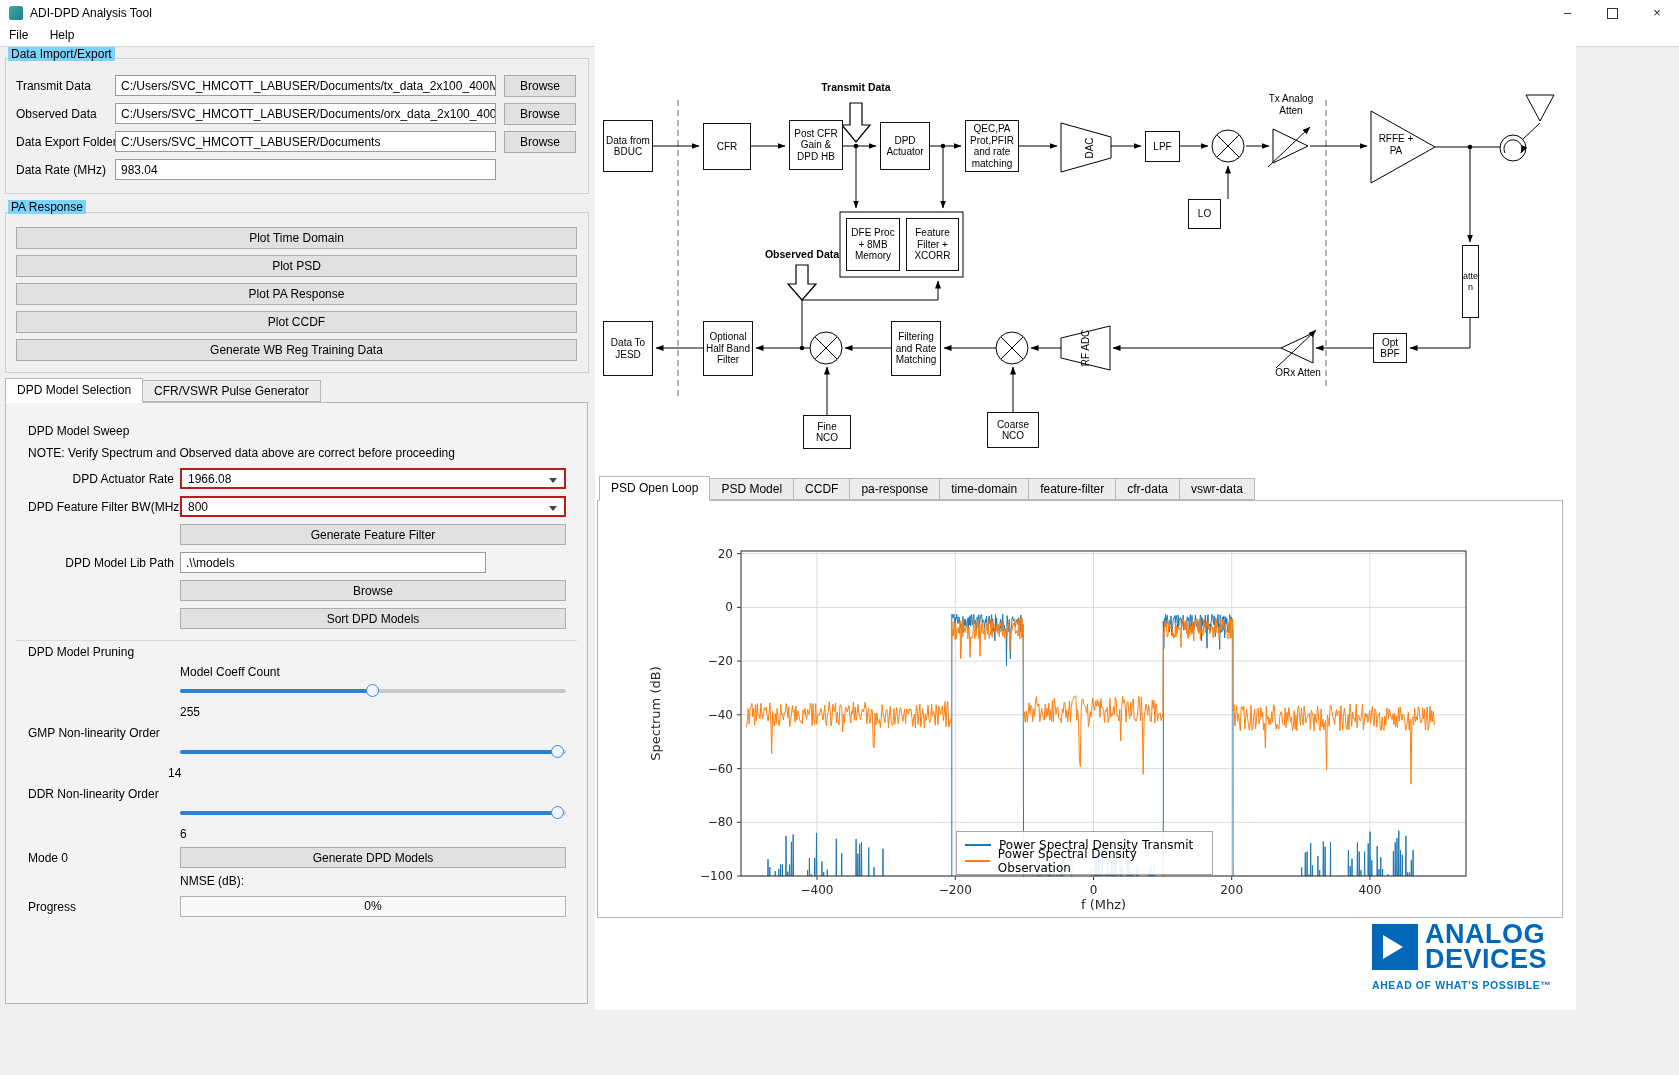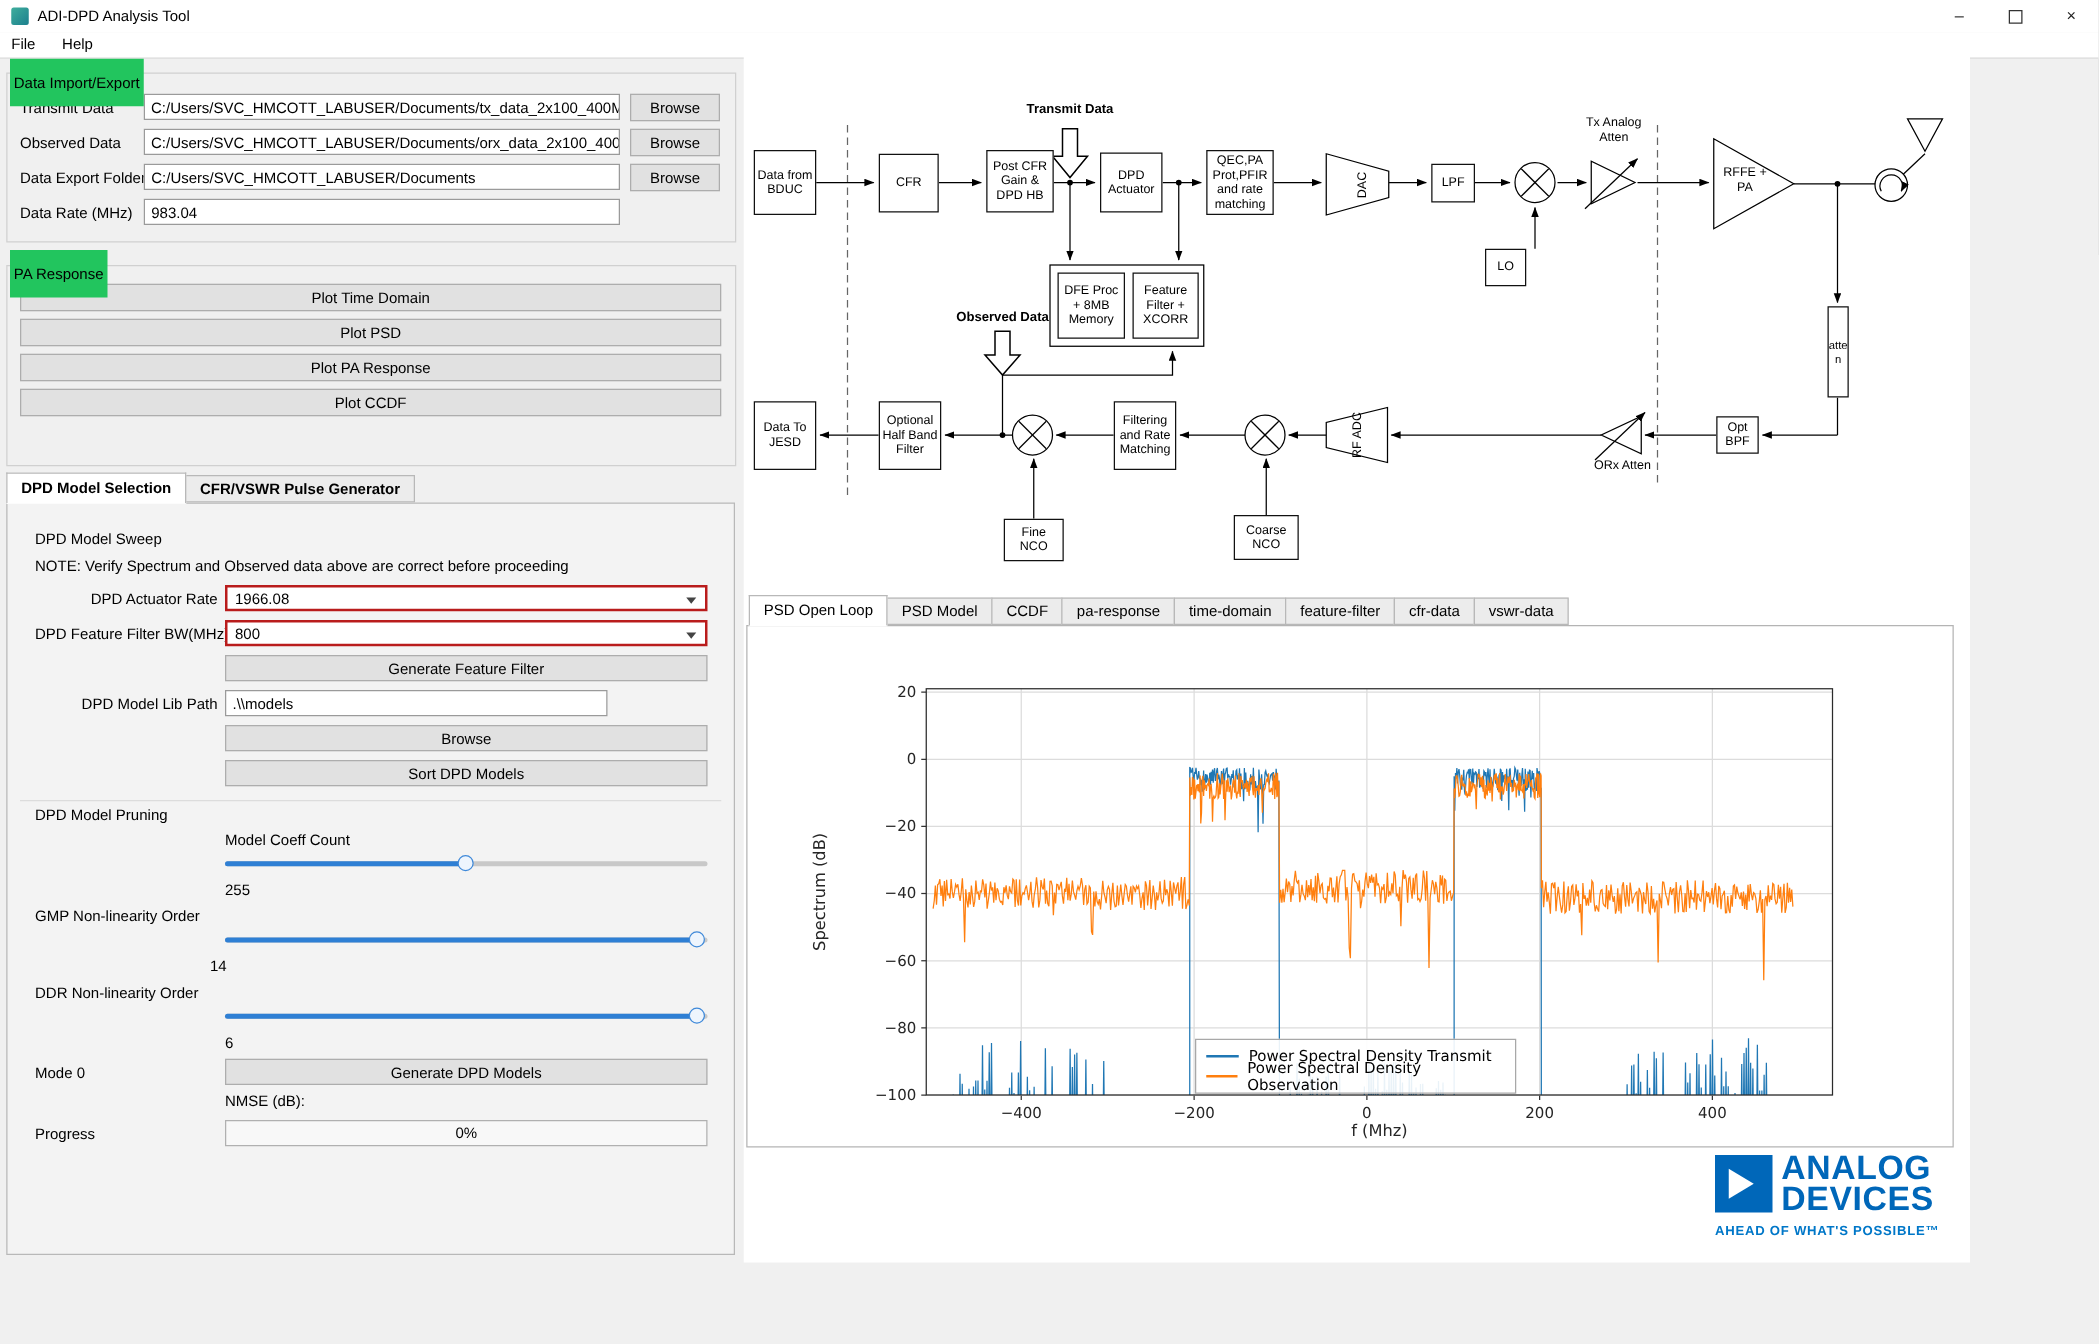--- a/index.html
+++ b/index.html
@@ -9,21 +9,21 @@
   #titlebar{position:absolute;left:0;top:0;width:1679px;height:26px;background:#fff;}
   #app-icon{position:absolute;left:9px;top:6px;width:14px;height:14px;background:linear-gradient(135deg,#3fae9d,#1c7f8d);border-radius:2px;}
   #title-text{position:absolute;left:30px;top:6px;font-size:12px;}
   .winbtn{position:absolute;top:0;width:45px;height:26px;text-align:center;line-height:26px;font-size:13px;color:#222;}
   .maxbox{display:inline-block;width:9px;height:9px;border:1px solid #333;margin-top:8px;}
   
   #menubar{position:absolute;left:0;top:26px;width:1679px;height:20px;background:#fff;border-bottom:1px solid #d7d7d7;}
   .menu-item{display:inline-block;padding:2px 9px;height:16px;}
   
   .groupbox{position:absolute;border:1px solid #d0d0d0;background:#f0f0f0;}
-  .groupcaption{position:absolute;background:#22c55e;padding:12px 3px;z-index:2;font-size:12px;}
+  .groupcaption{position:absolute;background:#7dd3fc;padding:0 3px;z-index:2;font-size:12px;}
   .flabel{position:absolute;font-size:12px;white-space:nowrap;}
   .tinput{position:absolute;height:21px;border:1px solid #9a9a9a;background:#fff;font-family:"Liberation Sans",sans-serif;font-size:12px;padding:0 0 0 5px;box-sizing:border-box;}
   .btn{position:absolute;height:22px;background:#e1e1e1;border:1px solid #adadad;font-size:12px;text-align:center;line-height:20px;box-sizing:border-box;cursor:default;}
   .combo{position:absolute;height:21px;background:#fff;border:2px solid #b91c1c;box-sizing:border-box;font-size:12px;line-height:19px;padding-left:6px;}
   .combo .arrow{position:absolute;right:7px;top:8px;width:0;height:0;border-left:4px solid transparent;border-right:4px solid transparent;border-top:5px solid #444;}
   
   .tabbar{position:absolute;display:flex;align-items:flex-end;height:23px;z-index:3;}
   .tab{height:20px;line-height:20px;padding:0 11px;border:1px solid #b8b8b8;background:#ececec;font-size:12px;margin-right:-1px;box-sizing:content-box;}
   .tab.active{height:23px;line-height:23px;background:#fff;margin-bottom:-1px;border-bottom:1px solid #fff;z-index:4;position:relative;}
   #left-pane{position:absolute;left:5px;top:402px;width:583px;height:602px;border:1px solid #b8b8b8;background:#f3f3f3;box-sizing:border-box;}
@@ -98,22 +98,23 @@
   <div class="btn" style="left:504px;top:131px;width:72px;">Browse</div>
   <div class="flabel" style="left:16px;top:163px;">Data Rate (MHz)</div>
   <input class="tinput" style="left: 115px; top: 159px; width: 381px;" value="983.04">
 
   <div class="groupcaption" style="left:8px;top:200px;">PA Response</div>
   <div class="groupbox" style="left:5px;top:212px;width:582px;height:159px;"></div>
   <div class="btn" style="left:16px;top:227px;width:561px;">Plot Time Domain</div>
   <div class="btn" style="left:16px;top:255px;width:561px;">Plot PSD</div>
   <div class="btn" style="left:16px;top:283px;width:561px;">Plot PA Response</div>
   <div class="btn" style="left:16px;top:311px;width:561px;">Plot CCDF</div>
-
-  <div class="tabbar" style="left:5px;top:379px;font-weight:bold;">
+  <div class="btn" style="left:16px;top:339px;width:561px;">Generate WB Reg Training Data</div>
+
+  <div class="tabbar" style="left:5px;top:379px;">
     <div class="tab active">DPD Model Selection</div>
     <div class="tab">CFR/VSWR Pulse Generator</div>
   </div>
   <div id="left-pane"></div>
 
   <div class="flabel" style="left:28px;top:424px;">DPD Model Sweep</div>
   <div class="flabel" style="left:28px;top:446px;">NOTE: Verify Spectrum and Observed data above are correct before proceeding</div>
   <div class="flabel" style="left:28px;top:472px;width:146px;text-align:right;">DPD Actuator Rate</div>
   <div class="combo" style="left:180px;top:468px;width:386px;"><span>1966.08</span><span class="arrow"></span></div>
   <div class="flabel" style="left:28px;top:500px;width:146px;text-align:right;">DPD Feature Filter BW(MHz)</div>

